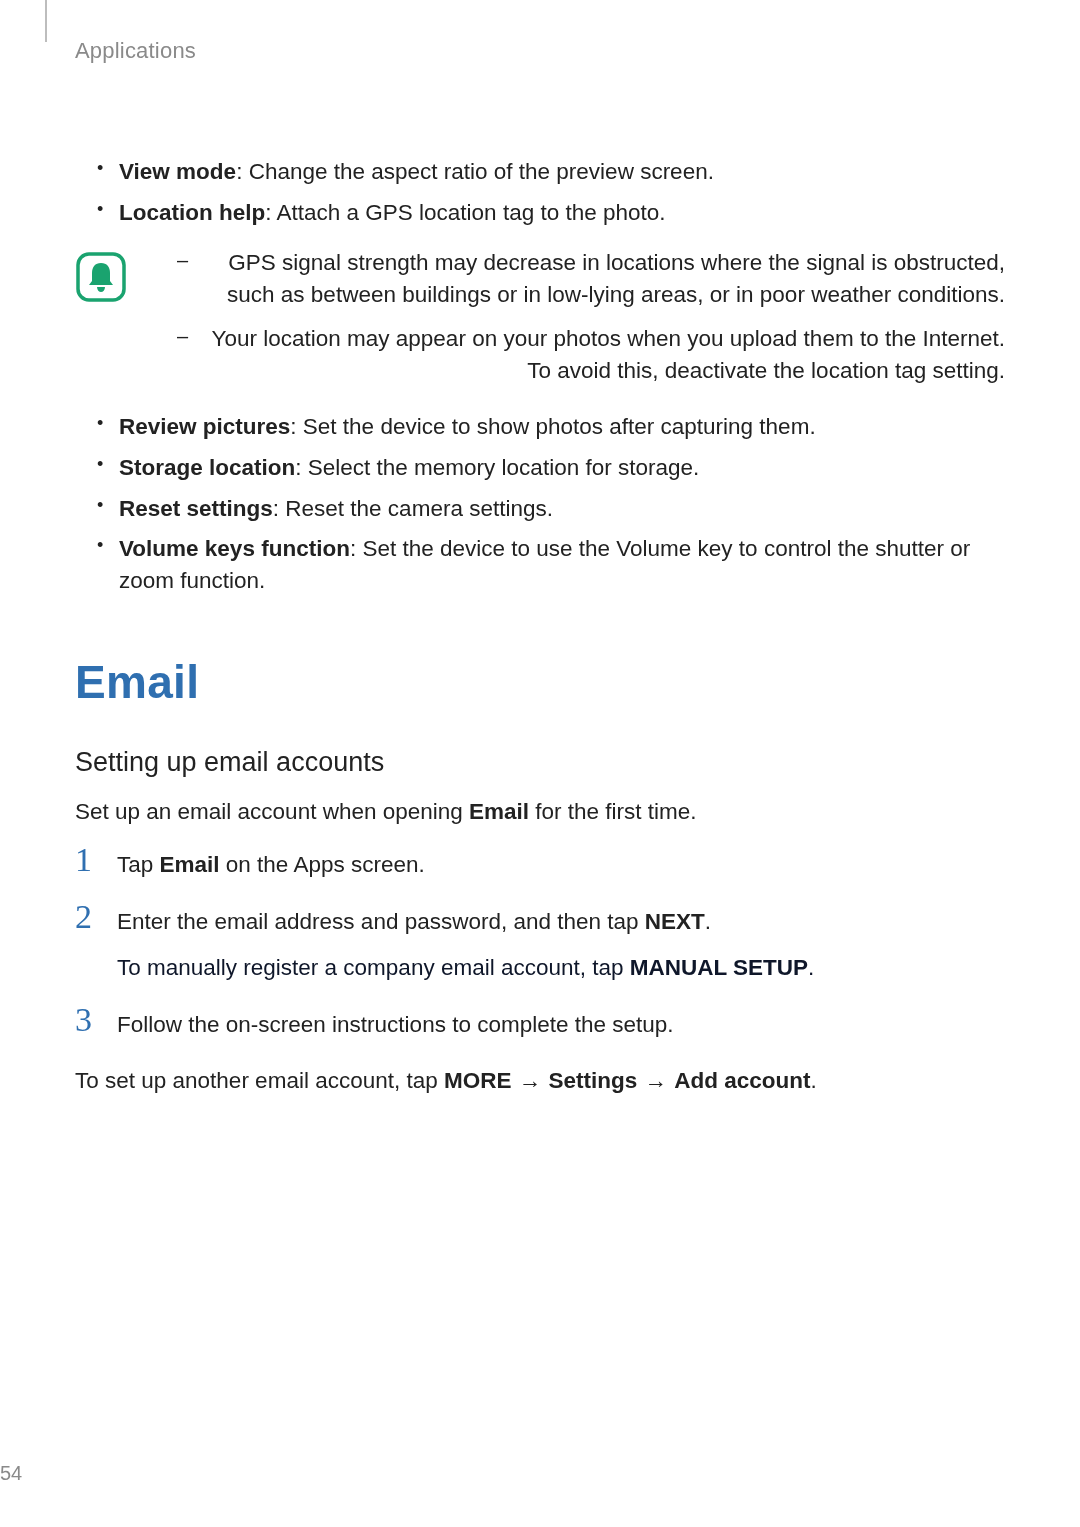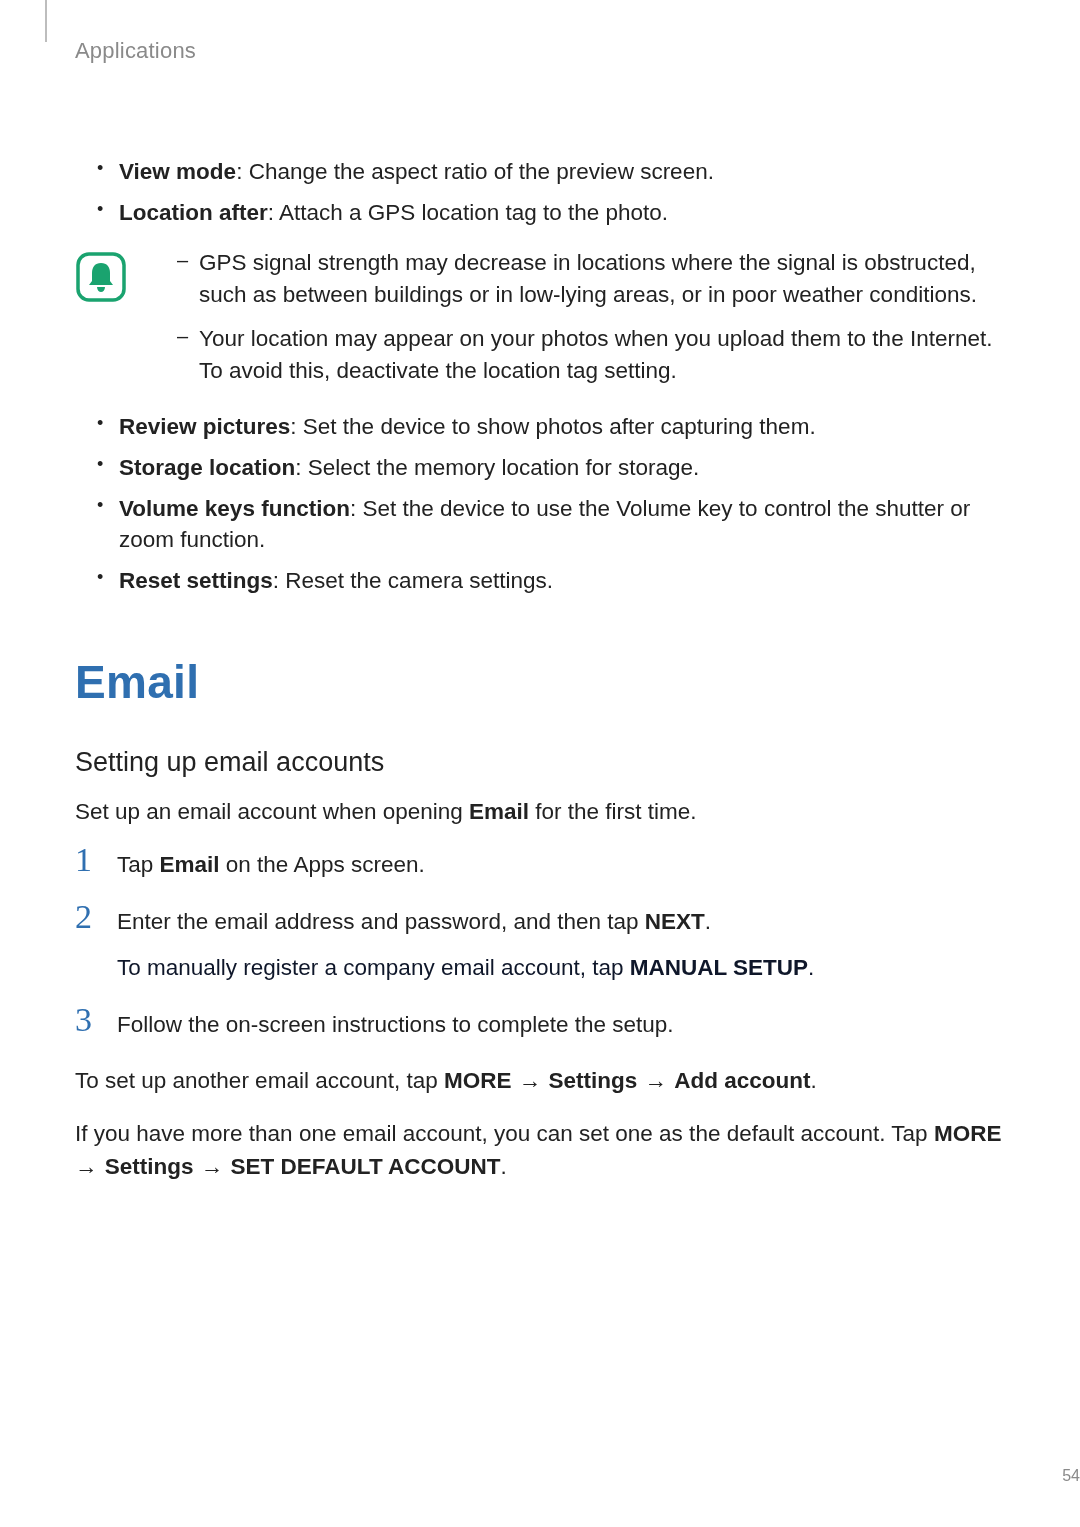--- a/index.html
+++ b/index.html
@@ -49,20 +49,21 @@
       left: 0;
       top: 0;
       font-size: 18px;
       color: #222;
     }
     .bullet-term { font-weight: 700; }
     .note-row {
       display: flex;
       align-items: flex-start;
       margin: 18px 0 12px 0;
+      text-align: right;
     }
     .note-icon {
       flex: 0 0 auto;
       width: 58px;
       margin-top: 4px;
     }
     .note-icon svg { display: block; }
     .note-body {
       flex: 1;
     }
@@ -127,43 +128,43 @@
       line-height: 1.45;
       color: #0f172a;
       margin-top: 14px;
     }
     .bold { font-weight: 700; }
     .page-number {
       position: absolute;
       bottom: 42px;
       left: 0;
       right: 0;
-      text-align: right;
+      text-align: left;
       color: #8a8a8a;
-      font-size: 16px;
+      font-size: 20px;
     }
     .bullet-list.second-group { margin-top: 6px; }
     .bullet-list.first-group { margin-top: 0; }
   </style>
 </head>
 <body>
 
 <div class="page">
 
   <div class="header-area">
     <div class="header-tick"></div>
     <div class="header-title">Applications</div>
   </div>
 
   <ul class="bullet-list first-group">
     <li>
       <span class="bullet-term">View mode</span><span>: Change the aspect ratio of the preview screen.</span>
     </li>
     <li>
-      <span class="bullet-term">Location after</span><span>: Attach a GPS location tag to the photo.</span>
+      <span class="bullet-term">Location help</span><span>: Attach a GPS location tag to the photo.</span>
     </li>
   </ul>
 
   <div class="note-row">
     <div class="note-icon">
       <svg width="52" height="52" viewBox="0 0 52 52">
         <rect x="3" y="3" width="46" height="46" rx="11" ry="11" fill="none" stroke="#1aa36f" stroke-width="3.5"></rect>
         <path d="M26 12 C20 12 17 16 17 22 L17 30 L14 34 L38 34 L35 30 L35 22 C35 16 32 12 26 12 Z" fill="#1aa36f"></path>
         <path d="M22 36 C22 39 24 41 26 41 C28 41 30 39 30 36 Z" fill="#1aa36f"></path>
       </svg>
@@ -177,24 +178,24 @@
   </div>
 
   <ul class="bullet-list second-group">
     <li>
       <span class="bullet-term">Review pictures</span><span>: Set the device to show photos after capturing them.</span>
     </li>
     <li>
       <span class="bullet-term">Storage location</span><span>: Select the memory location for storage.</span>
     </li>
     <li>
+      <span class="bullet-term">Reset settings</span><span>: Reset the camera settings.</span>
+    </li>
+    <li>
       <span class="bullet-term">Volume keys function</span><span>: Set the device to use the Volume key to control the shutter or zoom function.</span>
-    </li>
-    <li>
-      <span class="bullet-term">Reset settings</span><span>: Reset the camera settings.</span>
     </li>
   </ul>
 
   <h1 class="section-heading">Email</h1>
 
   <h2 class="subsection-heading">Setting up email accounts</h2>
 
   <p class="body-para">
     <span>Set up an email account when opening </span><span class="bold">Email</span><span> for the first time.</span>
   </p>
@@ -210,17 +211,16 @@
       <div class="step-sub"><span>To manually register a company email account, tap </span><span class="bold">MANUAL SETUP</span><span>.</span></div>
     </li>
     <li>
       <span class="step-number">3</span>
       <div class="step-text"><span>Follow the on-screen instructions to complete the setup.</span></div>
     </li>
   </ol>
 
   <p class="body-para" style="margin-top:18px;"><span>To set up another email account, tap </span><span class="bold">MORE</span><span class="arrow"> → </span><span class="bold">Settings</span><span class="arrow"> → </span><span class="bold">Add account</span><span>.</span></p>
 
-  <p class="body-para"><span>If you have more than one email account, you can set one as the default account. Tap </span><span class="bold">MORE</span><span class="arrow"> → </span><span class="bold">Settings</span><span class="arrow"> → </span><span class="bold">SET DEFAULT ACCOUNT</span><span>.</span></p>
 
 </div>
 
 <div class="page-number">54</div>
 
 </body></html>

